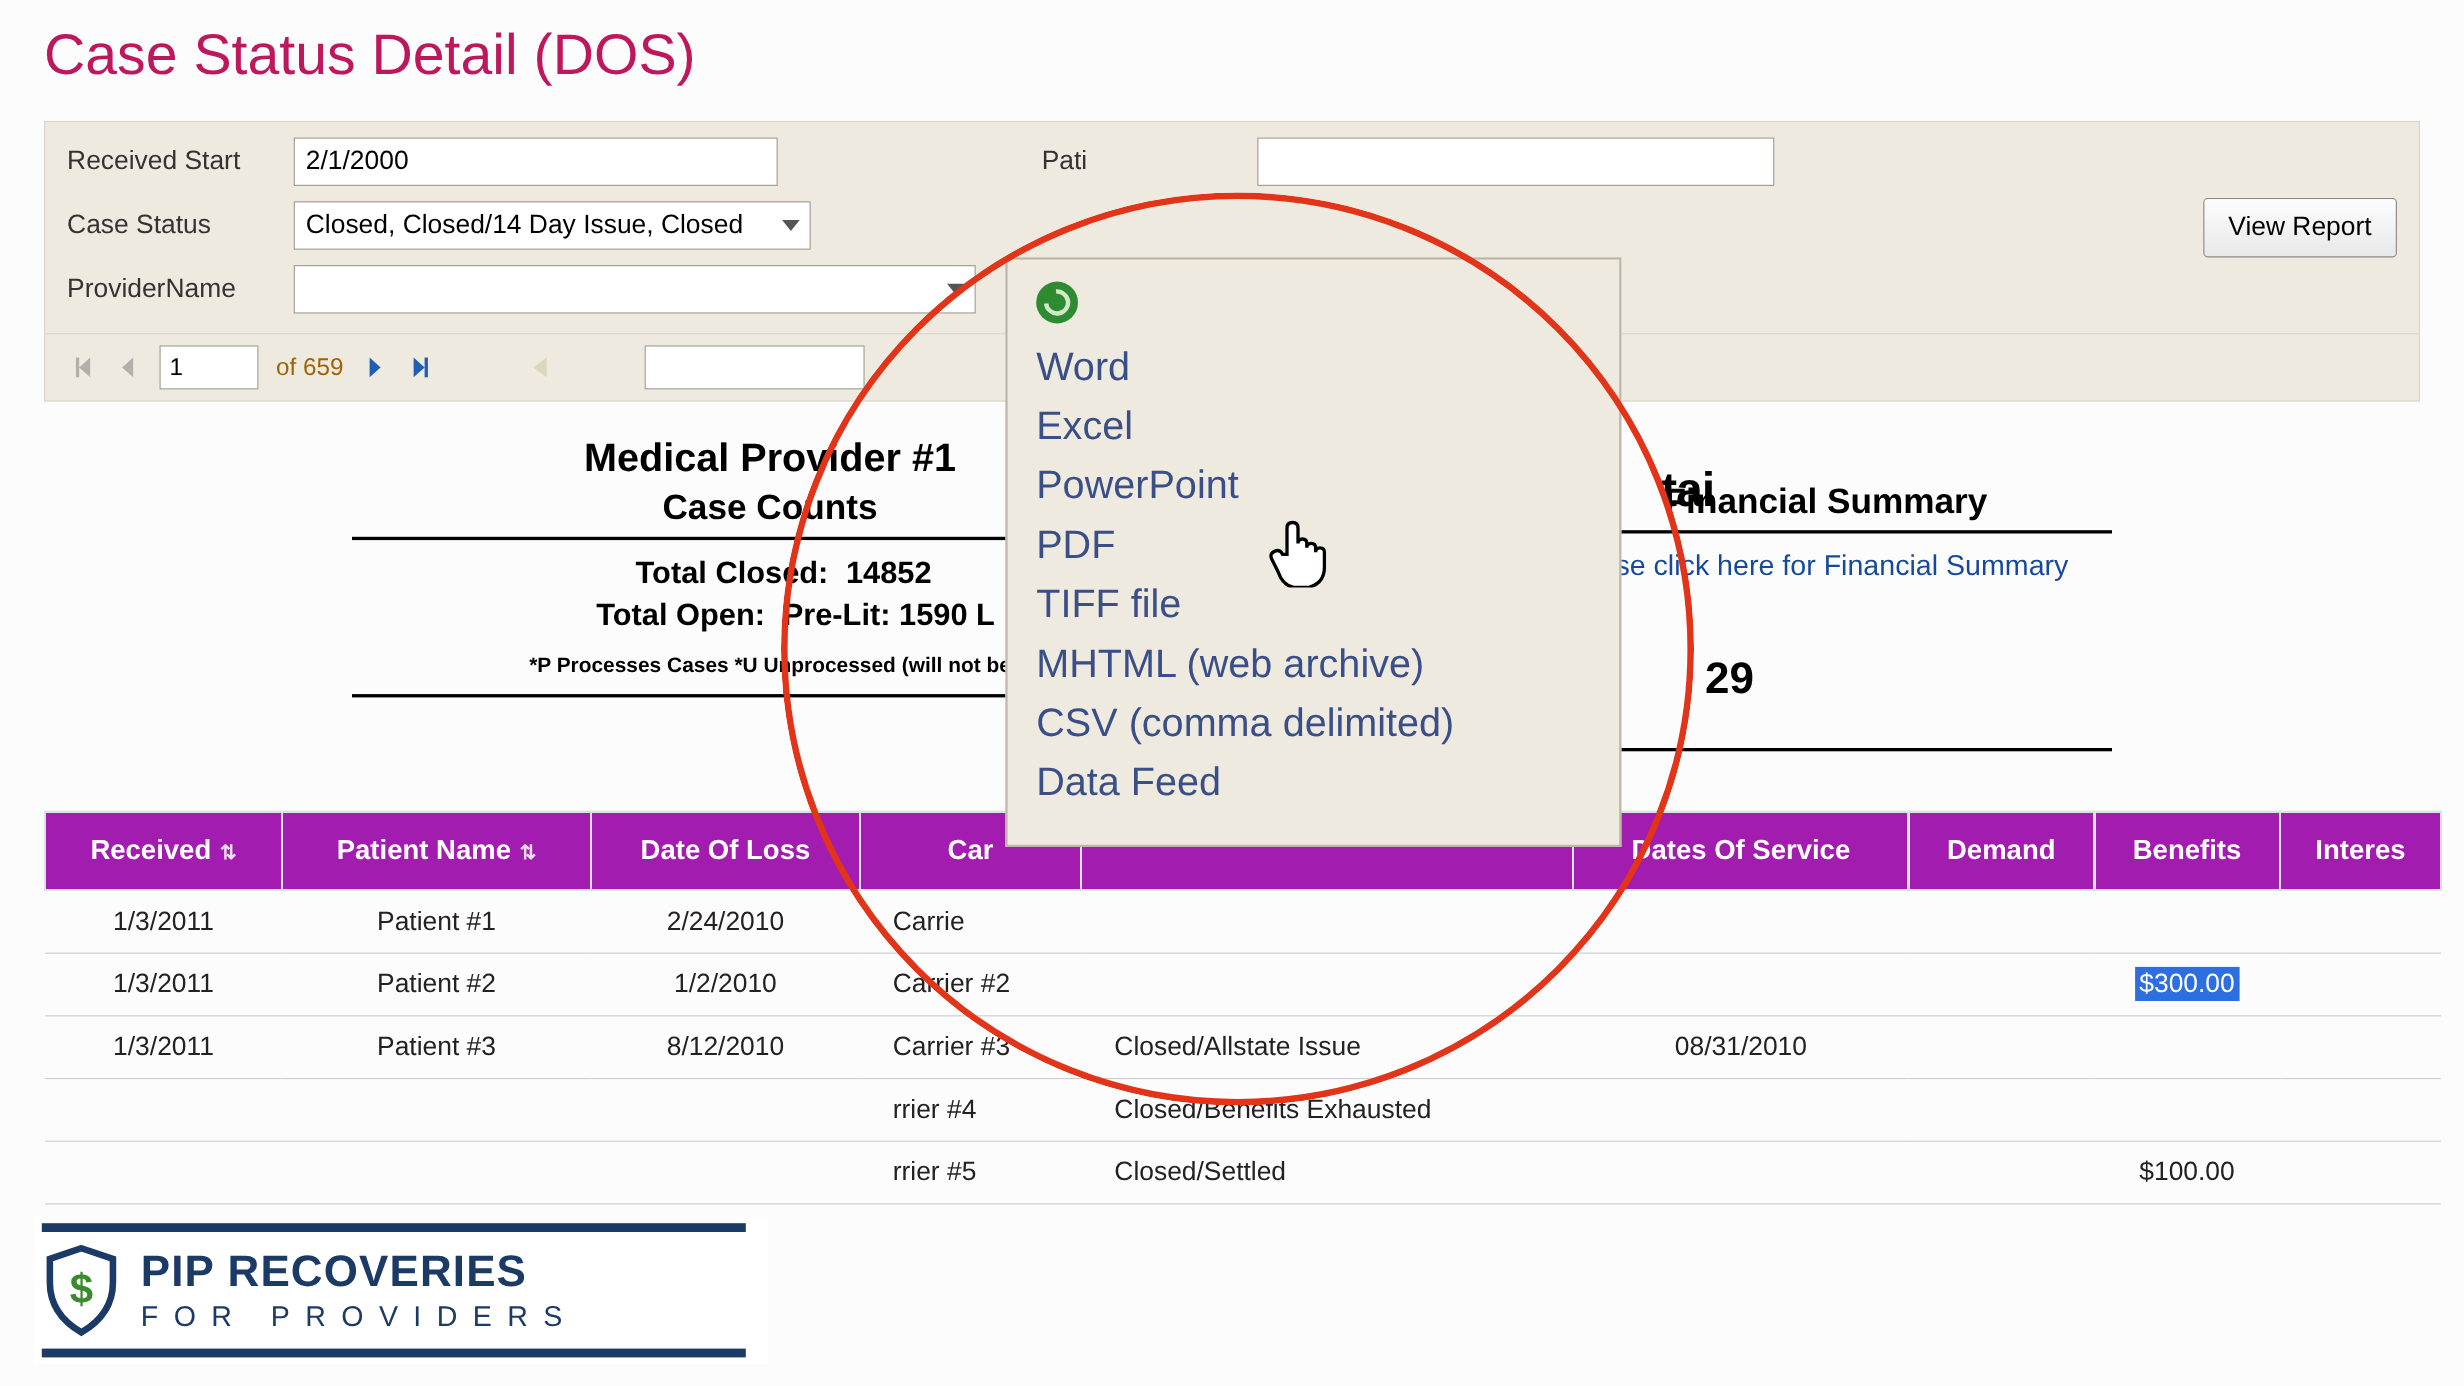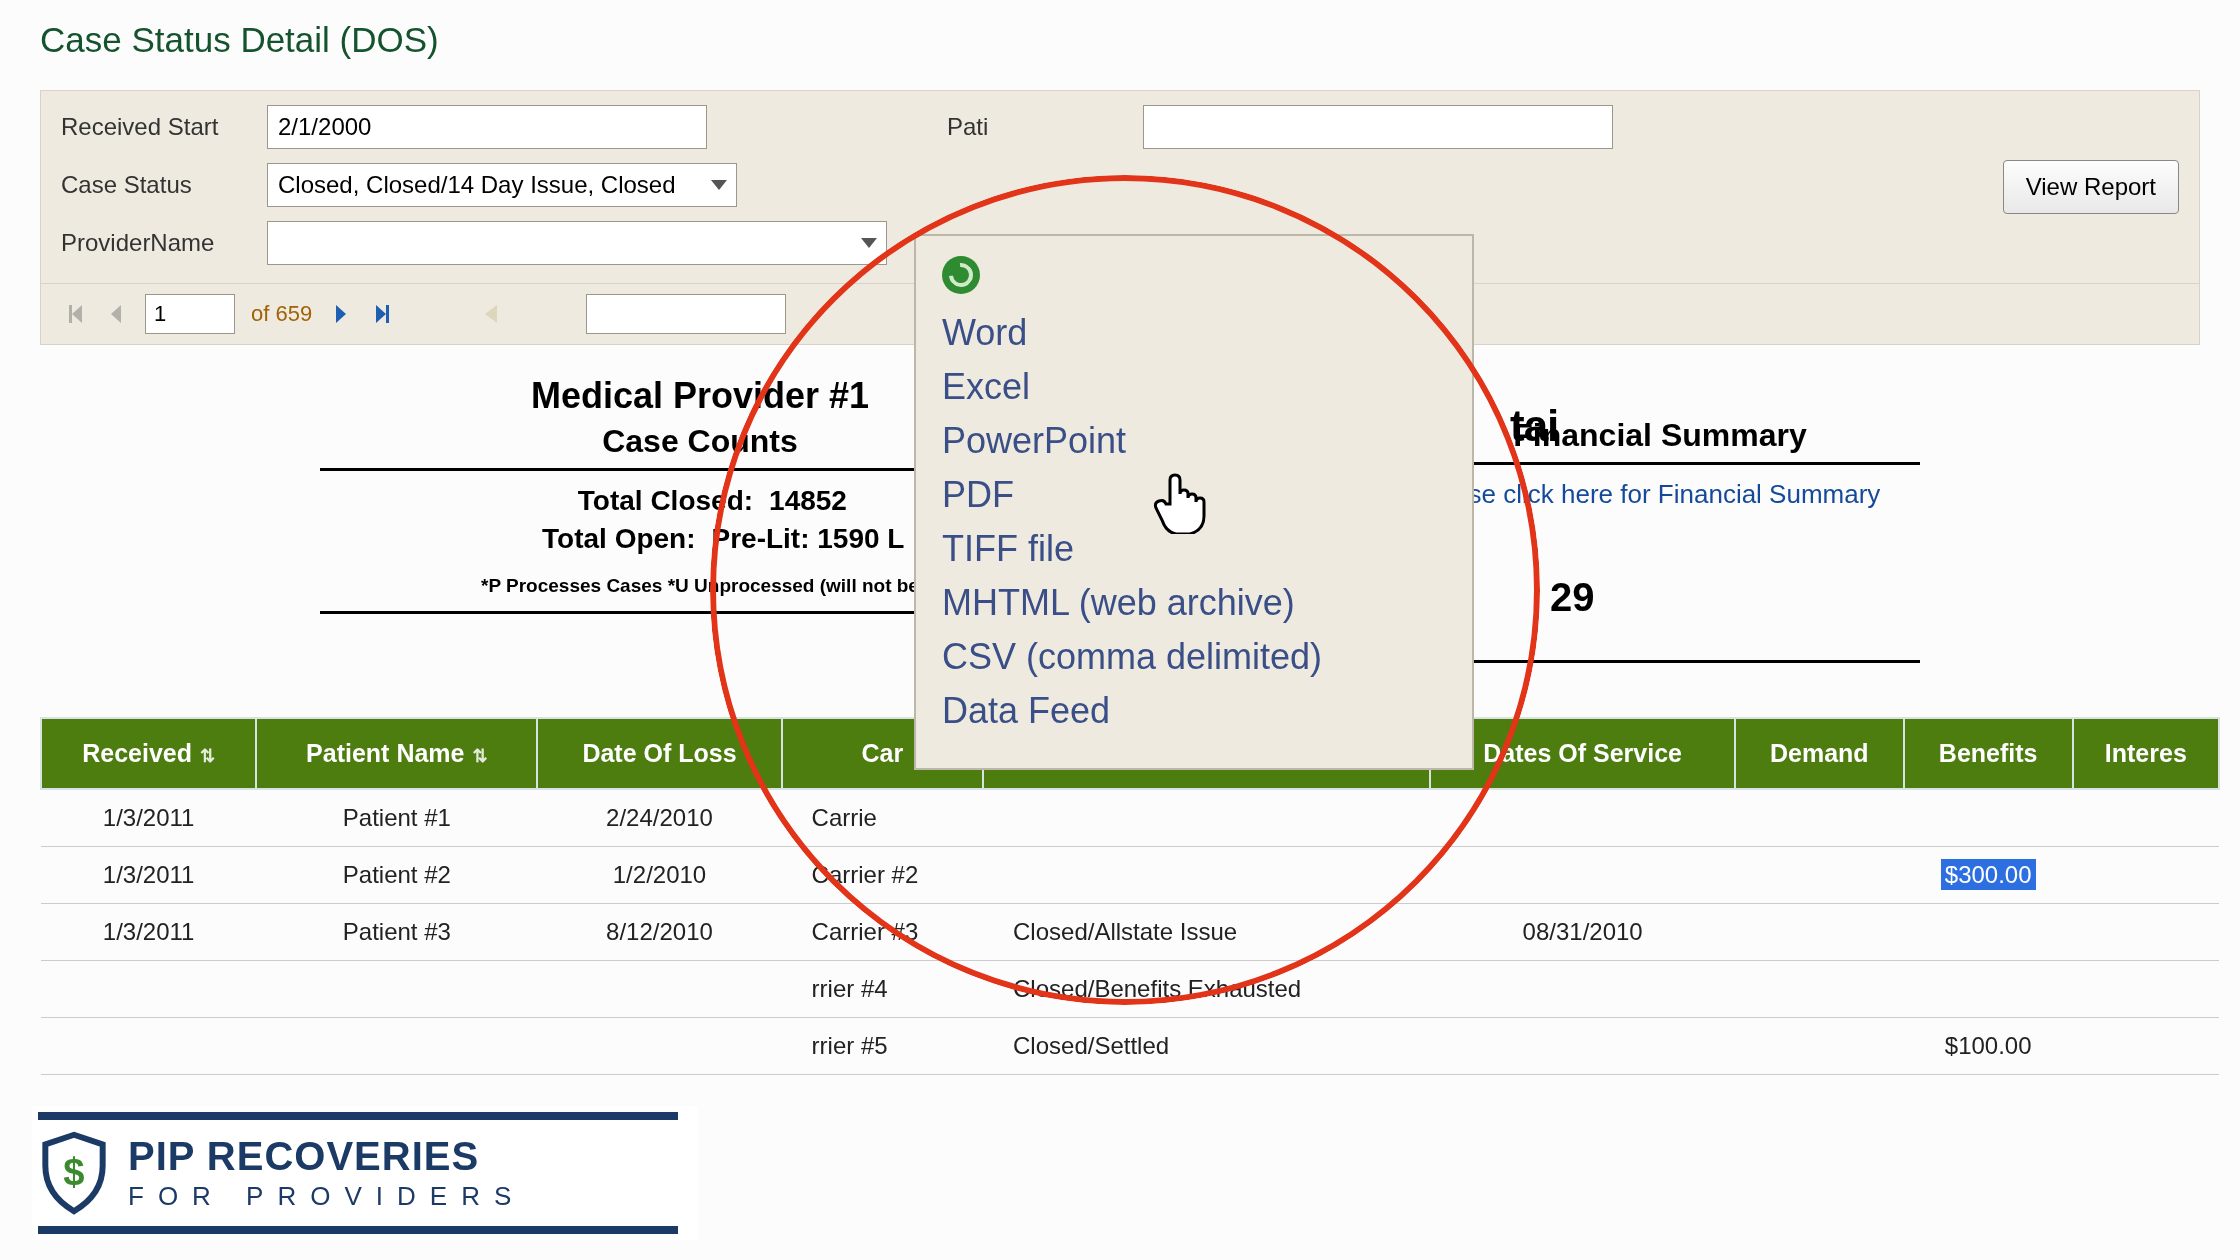--- a/index.html
+++ b/index.html
@@ -1,19 +1,19 @@
 <!DOCTYPE html>
 <html><head>
 <meta charset="utf-8">
 <style>
   * { box-sizing: border-box; margin: 0; padding: 0; }
   html, body { width: 2240px; height: 1260px; font-family: Arial, Helvetica, sans-serif; background: #fdfcfd; overflow: hidden; }
   .page { position: relative; width: 2240px; height: 1260px; padding: 0 40px; }
 
-  .page-title { font-size: 35px; font-weight: 400; color: #14532d; padding: 20px 0 30px 0; }
+  .page-title { font-size: 52px; font-weight: 400; color: #be185d; padding: 20px 0 30px 0; }
 
   .filter-bar {
     background: #efeadf;
     border: 1px solid #d8d2c8;
     padding: 14px 20px 18px;
     display: flex;
     gap: 60px;
     align-items: flex-start;
     position: relative;
   }
@@ -61,21 +61,21 @@
   .summary-kv .v { font-weight:700; }
   .summary-open .v { font-weight:700; }
   .summary-note { font-size: 19px; font-weight: 700; margin-top: 20px; text-align:center;}
   .summary-note + .rule { margin-top: 14px; }
   .summary-right-link { color: #154a9a; font-size: 26px; text-decoration: none; cursor:pointer; }
   .summary-center-tail { position:absolute; left: 1470px; top: 56px; font-size: 44px; font-weight:800; letter-spacing: -1px; }
   .summary-right-21 { position:absolute; left:1510px; top:230px; font-size:40px; font-weight:700; }
 
   .data-table { margin-top: 40px; border-collapse: collapse; width: 2180px; }
   .data-table th {
-    background: #4d7c0f; color: #fff; font-size: 25px; font-weight: 700;
+    background: #a21caf; color: #fff; font-size: 25px; font-weight: 700;
     padding: 20px 12px; border: 2px solid #d8e2e3; text-align: center; position: relative;
   }
   .sort-icons { display:inline-block; margin-left:8px; font-size:18px; opacity:.85; }
   .data-table td {
     font-size: 24px; color: #222; padding: 14px 12px; border-bottom: 1px solid #ccc; text-align: center;
   }
   .data-table td.left { text-align: left; padding-left: 30px;}
   .benefit-hl { background: #2d6fe0; color: #fff; padding: 2px 4px; }
 
   

